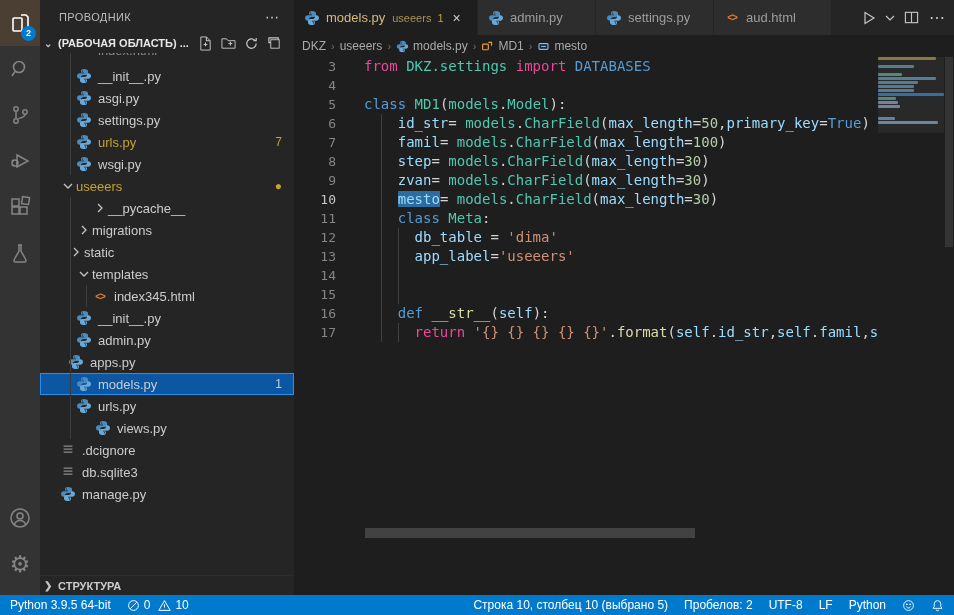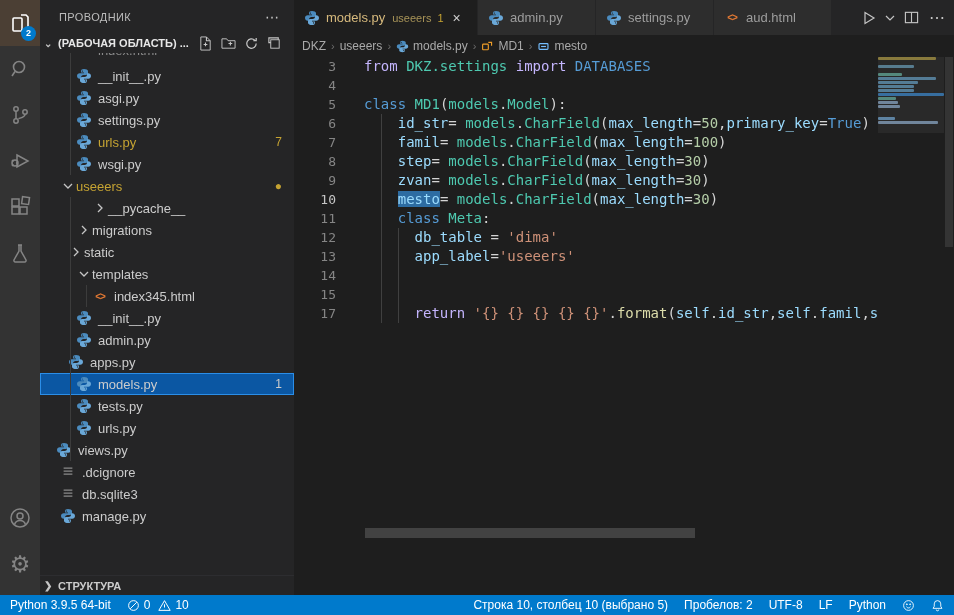--- a/index.html
+++ b/index.html
@@ -54,21 +54,21 @@
   .breadcrumb { height:22px; display:flex; align-items:center; padding-left:8px; font-size:12px; color:#a9a9a9; }
   .bc-item { display:flex; align-items:flex-end; gap:4px; cursor:pointer; }
   .bc-sep { margin:0 5px; color:#6e6e6e; font-size:11px; }
   .bc-item svg { width:13px; height:13px; }
 
   .codearea { position:relative; height:538px; overflow:hidden; font-family:"DejaVu Sans Mono", monospace; font-size:14px; }
   .cline { position:relative; height:19px; line-height:19px; white-space:pre; padding-left:70px; }
   .cline .num { position:absolute; left:0; top:0; width:42px; text-align:right; color:#858585; font-size:13px; }
   .cline.cur .num { color:#c6c6c6; }
   .cg { position:absolute; top:0; bottom:0; width:1px; background:#404040; }
-  .s-kw{color:#c4b5fd} .s-kw2{color:#569cd6} .s-type{color:#4ec9b0} .s-var{color:#9cdcfe}
+  .s-kw{color:#ec4899} .s-kw2{color:#569cd6} .s-type{color:#4ec9b0} .s-var{color:#9cdcfe}
   .s-num{color:#b5cea8} .s-str{color:#ce9178} .s-fn{color:#dcdcaa} .s-pl{color:#d4d4d4}
   .seg.sel { background:#2d6ca2; }
 
   .minimap { position:absolute; left:584px; top:57px; width:66px; height:481px; background:#1e1e1e; }
   .mm-bar { height:3px; margin-bottom:1px; border-radius:1px; }
   .mm-slider { position:absolute; left:0; top:0; width:66px; height:76px; background:rgba(121,121,121,.12); }
   .vscroll { position:absolute; left:650px; top:57px; width:10px; height:481px; }
   .vscroll .slider { position:absolute; top:0; left:1px; width:8px; height:190px; background:rgba(121,121,121,.25); }
   .hscroll { position:absolute; left:71px; top:528px; width:330px; height:10px; background:rgba(121,121,121,.4); }
 
@@ -355,38 +355,26 @@
         </div>
         <div class="row">
           <div class="guide" style="left:30px"></div>
           <div class="inner" style="padding-left:36px">
             <span class="fic">
               <svg viewBox="0 0 16 16" width="16" height="16">
                 <path fill="#4b8bbe" d="M8 1C6 1 5 1.9 5 3.1V4.6h3v.7H3.7C2.2 5.3 1 6.4 1 8s1.2 2.7 2.7 2.7H5V9.3C5 8 6.2 7 7.5 7H10c1.1 0 2-.9 2-2V3.1C12 1.9 10 1 8 1zM6.4 2.4a.7.7 0 1 1 0 1.4.7.7 0 0 1 0-1.4z"></path>
                 <path fill="#6aa8d8" d="M8 15c2 0 3-.9 3-2.1V11.4H8v-.7h4.3C13.8 10.7 15 9.6 15 8s-1.2-2.7-2.7-2.7H11v1.4C11 8 9.8 9 8.5 9H6c-1.1 0-2 .9-2 2v1.9C4 14.1 6 15 8 15zm1.6-1.4a.7.7 0 1 1 0-1.4.7.7 0 0 1 0 1.4z"></path>
               </svg>
             </span>
-            <span>tests.py</span>
-          </div>
-        </div>
-        <div class="row">
-          <div class="guide" style="left:30px"></div>
-          <div class="inner" style="padding-left:36px">
-            <span class="fic">
-              <svg viewBox="0 0 16 16" width="16" height="16">
-                <path fill="#4b8bbe" d="M8 1C6 1 5 1.9 5 3.1V4.6h3v.7H3.7C2.2 5.3 1 6.4 1 8s1.2 2.7 2.7 2.7H5V9.3C5 8 6.2 7 7.5 7H10c1.1 0 2-.9 2-2V3.1C12 1.9 10 1 8 1zM6.4 2.4a.7.7 0 1 1 0 1.4.7.7 0 0 1 0-1.4z"></path>
-                <path fill="#6aa8d8" d="M8 15c2 0 3-.9 3-2.1V11.4H8v-.7h4.3C13.8 10.7 15 9.6 15 8s-1.2-2.7-2.7-2.7H11v1.4C11 8 9.8 9 8.5 9H6c-1.1 0-2 .9-2 2v1.9C4 14.1 6 15 8 15zm1.6-1.4a.7.7 0 1 1 0-1.4.7.7 0 0 1 0 1.4z"></path>
-              </svg>
-            </span>
             <span>urls.py</span>
           </div>
         </div>
         <div class="row">
           <div class="guide" style="left:30px"></div>
-          <div class="inner" style="padding-left:16px">
+          <div class="inner" style="padding-left:55px">
             <span class="fic">
               <svg viewBox="0 0 16 16" width="16" height="16">
                 <path fill="#4b8bbe" d="M8 1C6 1 5 1.9 5 3.1V4.6h3v.7H3.7C2.2 5.3 1 6.4 1 8s1.2 2.7 2.7 2.7H5V9.3C5 8 6.2 7 7.5 7H10c1.1 0 2-.9 2-2V3.1C12 1.9 10 1 8 1zM6.4 2.4a.7.7 0 1 1 0 1.4.7.7 0 0 1 0-1.4z"></path>
                 <path fill="#6aa8d8" d="M8 15c2 0 3-.9 3-2.1V11.4H8v-.7h4.3C13.8 10.7 15 9.6 15 8s-1.2-2.7-2.7-2.7H11v1.4C11 8 9.8 9 8.5 9H6c-1.1 0-2 .9-2 2v1.9C4 14.1 6 15 8 15zm1.6-1.4a.7.7 0 1 1 0-1.4.7.7 0 0 1 0 1.4z"></path>
               </svg>
             </span>
             <span>views.py</span>
           </div>
         </div>
         <div class="row">
@@ -531,20 +519,21 @@
         <div class="cline"><span class="num">6</span><div class="cg" style="left:86.8px"></div><span class="seg s-pl">    </span><span class="seg s-var">id_str</span><span class="seg s-pl">= </span><span class="seg s-type">models</span><span class="seg s-pl">.</span><span class="seg s-type">CharField</span><span class="seg s-pl">(</span><span class="seg s-var">max_length</span><span class="seg s-pl">=</span><span class="seg s-num">50</span><span class="seg s-pl">,</span><span class="seg s-var">primary_key</span><span class="seg s-pl">=</span><span class="seg s-kw2">True</span><span class="seg s-pl">)</span></div>
         <div class="cline"><span class="num">7</span><div class="cg" style="left:86.8px"></div><span class="seg s-pl">    </span><span class="seg s-var">famil</span><span class="seg s-pl">= </span><span class="seg s-type">models</span><span class="seg s-pl">.</span><span class="seg s-type">CharField</span><span class="seg s-pl">(</span><span class="seg s-var">max_length</span><span class="seg s-pl">=</span><span class="seg s-num">100</span><span class="seg s-pl">)</span></div>
         <div class="cline"><span class="num">8</span><div class="cg" style="left:86.8px"></div><span class="seg s-pl">    </span><span class="seg s-var">step</span><span class="seg s-pl">= </span><span class="seg s-type">models</span><span class="seg s-pl">.</span><span class="seg s-type">CharField</span><span class="seg s-pl">(</span><span class="seg s-var">max_length</span><span class="seg s-pl">=</span><span class="seg s-num">30</span><span class="seg s-pl">)</span></div>
         <div class="cline"><span class="num">9</span><div class="cg" style="left:86.8px"></div><span class="seg s-pl">    </span><span class="seg s-var">zvan</span><span class="seg s-pl">= </span><span class="seg s-type">models</span><span class="seg s-pl">.</span><span class="seg s-type">CharField</span><span class="seg s-pl">(</span><span class="seg s-var">max_length</span><span class="seg s-pl">=</span><span class="seg s-num">30</span><span class="seg s-pl">)</span></div>
         <div class="cline cur"><span class="num">10</span><div class="cg" style="left:86.8px"></div><span class="seg s-pl">    </span><span class="seg s-var sel">mesto</span><span class="seg s-pl">= </span><span class="seg s-type">models</span><span class="seg s-pl">.</span><span class="seg s-type">CharField</span><span class="seg s-pl">(</span><span class="seg s-var">max_length</span><span class="seg s-pl">=</span><span class="seg s-num">30</span><span class="seg s-pl">)</span></div>
         <div class="cline"><span class="num">11</span><div class="cg" style="left:86.8px"></div><span class="seg s-pl">    </span><span class="seg s-kw2">class</span><span class="seg s-pl"> </span><span class="seg s-type">Meta</span><span class="seg s-pl">:</span></div>
         <div class="cline"><span class="num">12</span><div class="cg" style="left:86.8px"></div><div class="cg" style="left:103.6px"></div><span class="seg s-pl">      </span><span class="seg s-var">db_table</span><span class="seg s-pl"> = </span><span class="seg s-str">'dima'</span></div>
         <div class="cline"><span class="num">13</span><div class="cg" style="left:86.8px"></div><div class="cg" style="left:103.6px"></div><span class="seg s-pl">      </span><span class="seg s-var">app_label</span><span class="seg s-pl">=</span><span class="seg s-str">'useeers'</span></div>
         <div class="cline"><span class="num">14</span><div class="cg" style="left:86.8px"></div><div class="cg" style="left:103.6px"></div></div>
         <div class="cline"><span class="num">15</span><div class="cg" style="left:86.8px"></div><div class="cg" style="left:103.6px"></div></div>
+        <div class="cline"><span class="num">16</span><div class="cg" style="left:86.8px"></div><span class="seg s-pl">    </span><span class="seg s-kw2">def</span><span class="seg s-pl"> </span><span class="seg s-fn">__str__</span><span class="seg s-pl">(</span><span class="seg s-var">self</span><span class="seg s-pl">):</span></div>
         <div class="cline"><span class="num">17</span><div class="cg" style="left:86.8px"></div><div class="cg" style="left:103.6px"></div><span class="seg s-pl">      </span><span class="seg s-kw">return</span><span class="seg s-pl"> </span><span class="seg s-str">'{} {} {} {} {}'</span><span class="seg s-pl">.</span><span class="seg s-fn">format</span><span class="seg s-pl">(</span><span class="seg s-var">self</span><span class="seg s-pl">.</span><span class="seg s-var">id_str</span><span class="seg s-pl">,</span><span class="seg s-var">self</span><span class="seg s-pl">.</span><span class="seg s-var">famil</span><span class="seg s-pl">,</span><span class="seg s-var">s</span></div>
       </div>
     <div class="minimap" id="minimap">
         <div class="mm-slider"></div>
         <div class="mm-bar" style="width: 58px; background: rgb(138, 122, 53);"></div>
         <div class="mm-bar" style="width: 0px; background: transparent;"></div>
         <div class="mm-bar" style="width: 36px; background: rgb(82, 125, 146);"></div>
         <div class="mm-bar" style="width: 0px; background: transparent;"></div>
         <div class="mm-bar" style="width: 24px; background: rgb(79, 138, 126);"></div>
         <div class="mm-bar" style="width: 58px; background: rgb(79, 125, 154);"></div>

